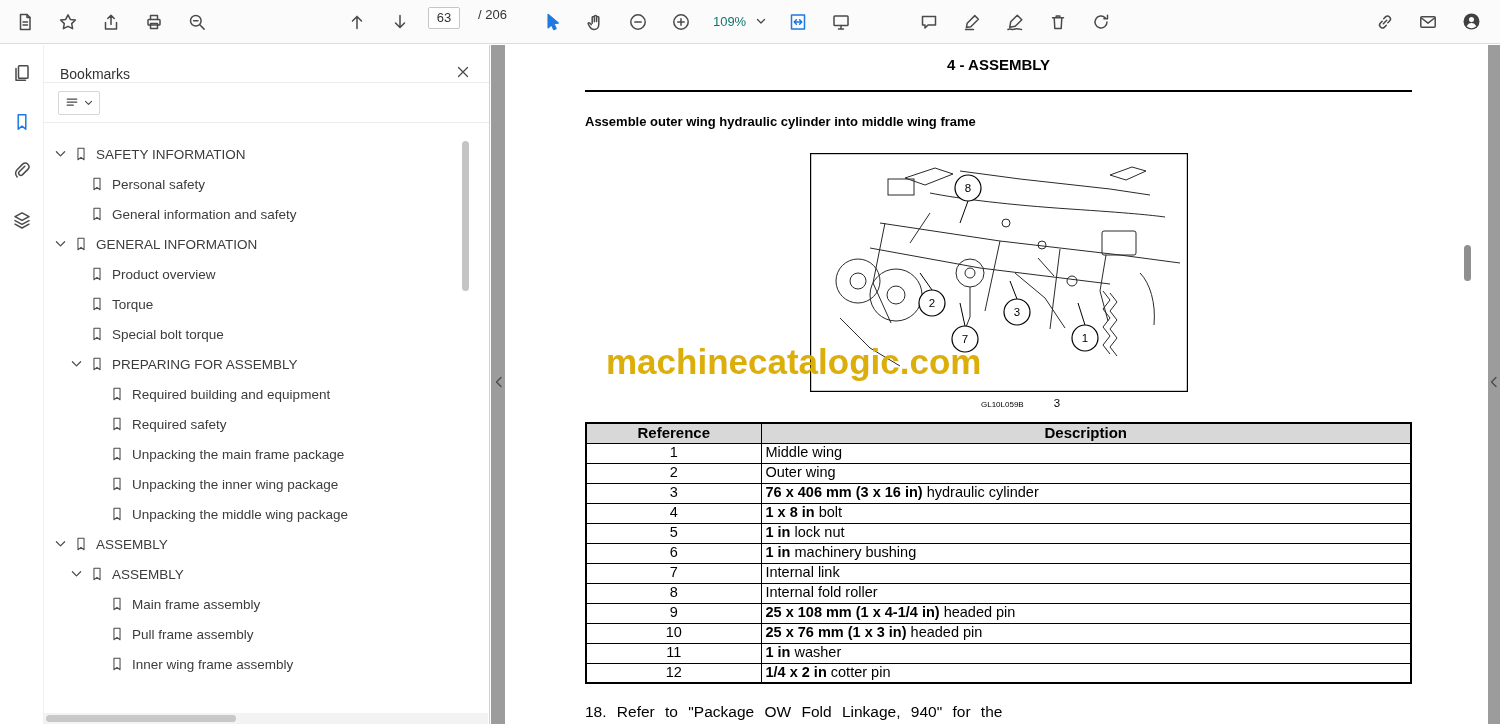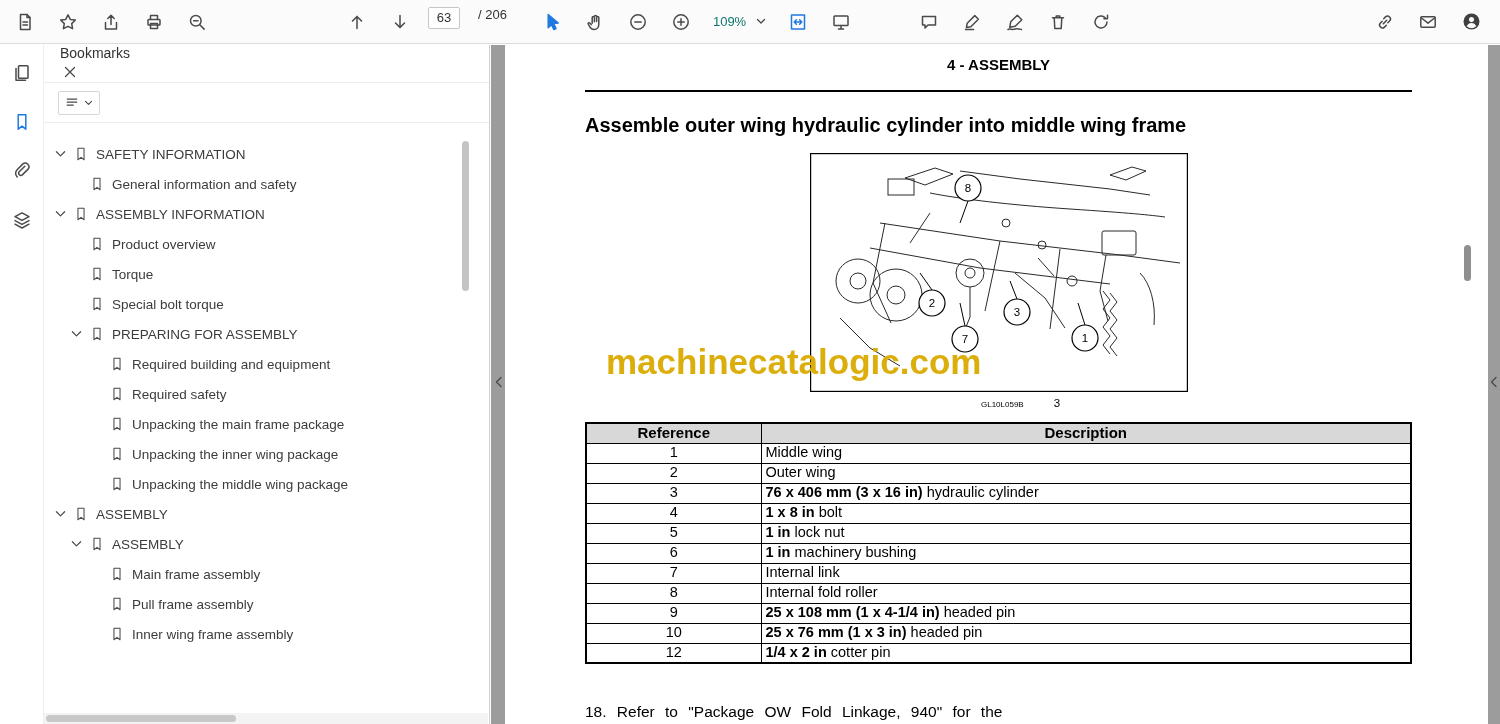--- a/index.html
+++ b/index.html
@@ -41,21 +41,21 @@
     border-right:1px solid #efefef;
     display:flex; flex-direction:column; align-items:center; padding-top:16px; gap:25px;
   }
   .nbtn { background:none; border:none; padding:0; width:24px; height:24px; display:flex; align-items:center; justify-content:center; cursor:pointer; }
 
   
   .bm-panel {
     position:absolute; top:45px; left:44px; width:446px; bottom:0; background:#fff;
     border-right:1px solid #cfcfcf;
   }
-  .bm-header { height:38px; display:flex; align-items:flex-start; padding:0 16px; border-bottom:1px solid #ececec;flex-direction:column; }
+  .bm-header { height:38px; display:flex; align-items:flex-end; padding:0 16px; border-bottom:1px solid #ececec; }
   .bm-title { flex:1; font-size:14px; color:#333; }
   .bm-close { background:none; border:none; padding:4px; cursor:pointer; }
   .bm-tools { height:40px; display:flex; align-items:center; padding:0 14px; border-bottom:1px solid #ececec; }
   .opt-btn { display:inline-flex; align-items:center; gap:5px; padding:4px 6px; background:none; border:1px solid #d6d6d6; border-radius:2px; cursor:pointer; }
   .bm-tree { position:absolute; top:86px; left:0; right:0; bottom:12px; overflow:hidden; padding-top:8px; }
   .bm-item { display:flex; align-items:center; height:30px; gap:7px; padding-left:10px; cursor:pointer; }
   .bm-item.l1 { padding-left:26px; }
   .bm-item.l2 { padding-left:46px; }
   .chev { width:12px; height:9px; display:flex; align-items:center; justify-content:center; flex:none; }
   .bmk { width:16px; height:16px; flex:none; }
@@ -64,21 +64,21 @@
   .bm-hscroll { position:absolute; left:0; right:1px; bottom:0; height:11px; background:#f3f3f3; }
   .bm-hthumb { position:absolute; left:2px; top:2px; width:190px; height:7px; background:#c8c8c8; border-radius:4px; }
 
   
   .doc-area { position:absolute; top:45px; left:491px; right:0; bottom:0; background:#9c9c9c; overflow:hidden; }
   .page { position:absolute; left:14px; top:0; width:983px; bottom:-40px; background:#fff; }
   .content { position:absolute; left:80px; top:0; width:827px; height:100%; color:#000; }
 
   .page-header { position:absolute; top:11px; left:0; width:100%; text-align:center; font-size:15px; font-weight:bold; }
   .header-rule { position:absolute; top:45px; left:0; width:100%; height:2px; background:#000; }
-  .section-title { position:absolute; top:69px; left:0; font-size:20px; font-weight:bold; white-space:nowrap; }
+  .section-title { position:absolute; top:69px; left:0; font-size:13px; font-weight:bold; white-space:nowrap; }
 
   .figure-wrap { position:absolute; top:108px; left:225px; width:378px; height:239px; }
   .figure-wrap svg { display:block; width:378px; height:239px; }
   .figure-caption { position:absolute; top:352px; left:396px; font-size:8px; color:#000; }
   .fig-num { font-size:11.5px; margin-left:30px; }
 
   .watermark {
     position:absolute; left:67px; top:297px; z-index:5;
     font-size:35px; font-weight:bold; color:#dcae0c; white-space:nowrap;margin-left:48px;
   }
@@ -409,34 +409,43 @@
           </span>
           <span class="blabel">SAFETY INFORMATION</span>
         </div>
       <div class="bm-item l1">
           <span class="chev"></span>
           <span class="bmk">
             <svg class="ic small" width="16" height="16" viewBox="0 0 20 20">
               <use href="#ic-bookmark"></use>
             </svg>
           </span>
+          <span class="blabel">Personal safety</span>
+        </div>
+      <div class="bm-item l1">
+          <span class="chev"></span>
+          <span class="bmk">
+            <svg class="ic small" width="16" height="16" viewBox="0 0 20 20">
+              <use href="#ic-bookmark"></use>
+            </svg>
+          </span>
           <span class="blabel">General information and safety</span>
         </div>
       <div class="bm-item l0">
           <span class="chev">
             <svg class="ic small" width="11" height="8" viewBox="0 0 12 8">
               <use href="#ic-chevron"></use>
             </svg>
           </span>
           <span class="bmk">
             <svg class="ic small" width="16" height="16" viewBox="0 0 20 20">
               <use href="#ic-bookmark"></use>
             </svg>
           </span>
-          <span class="blabel">ASSEMBLY INFORMATION</span>
+          <span class="blabel">GENERAL INFORMATION</span>
         </div>
       <div class="bm-item l1">
           <span class="chev"></span>
           <span class="bmk">
             <svg class="ic small" width="16" height="16" viewBox="0 0 20 20">
               <use href="#ic-bookmark"></use>
             </svg>
           </span>
           <span class="blabel">Product overview</span>
         </div>
@@ -691,20 +700,24 @@
               </tr>
             <tr>
                 <td class="c-ref">9</td>
                 <td class="c-desc"><b>25 x 108 mm (1 x 4-1/4 in) </b><span>headed pin</span></td>
               </tr>
             <tr>
                 <td class="c-ref">10</td>
                 <td class="c-desc"><b>25 x 76 mm (1 x 3 in) </b><span>headed pin</span></td>
               </tr>
             <tr>
+                <td class="c-ref">11</td>
+                <td class="c-desc"><b>1 in </b><span>washer</span></td>
+              </tr>
+            <tr>
                 <td class="c-ref">12</td>
                 <td class="c-desc"><b>1/4 x 2 in </b><span>cotter pin</span></td>
               </tr>
           </tbody>
         </table>
 
         <div class="footer-line">18. Refer to "Package OW Fold Linkage, 940" for the</div>
       </div>
     </div>
 

